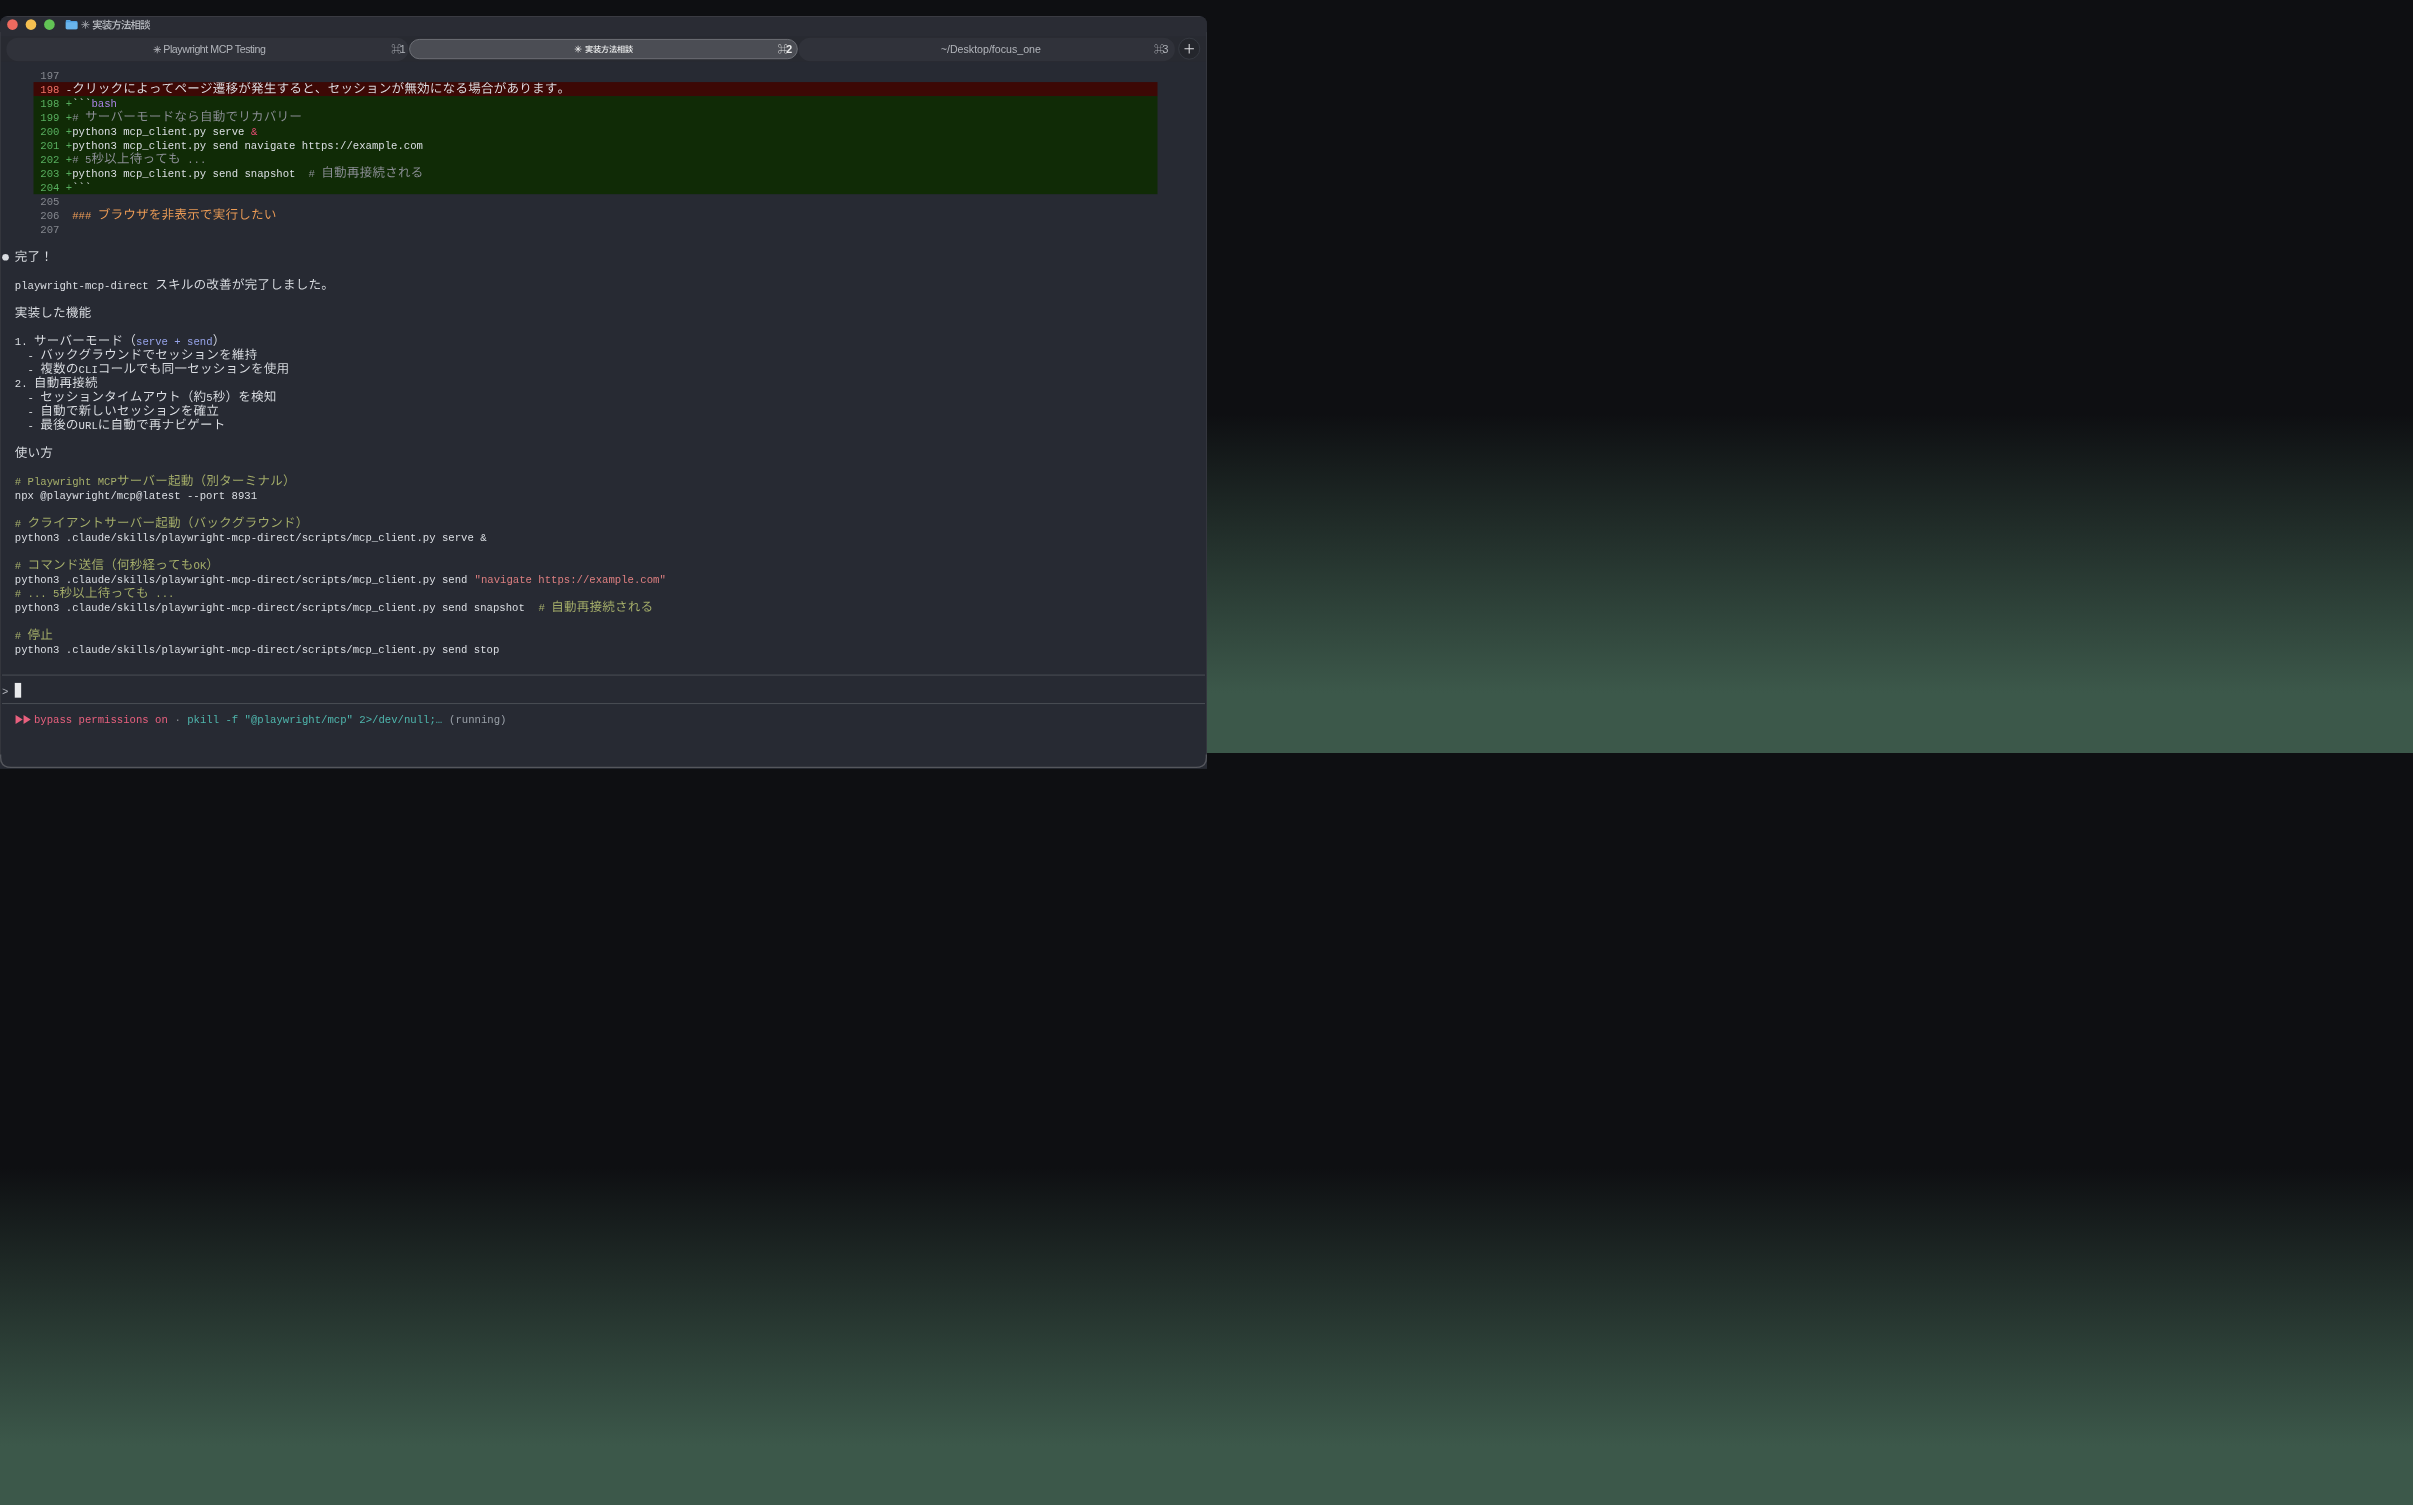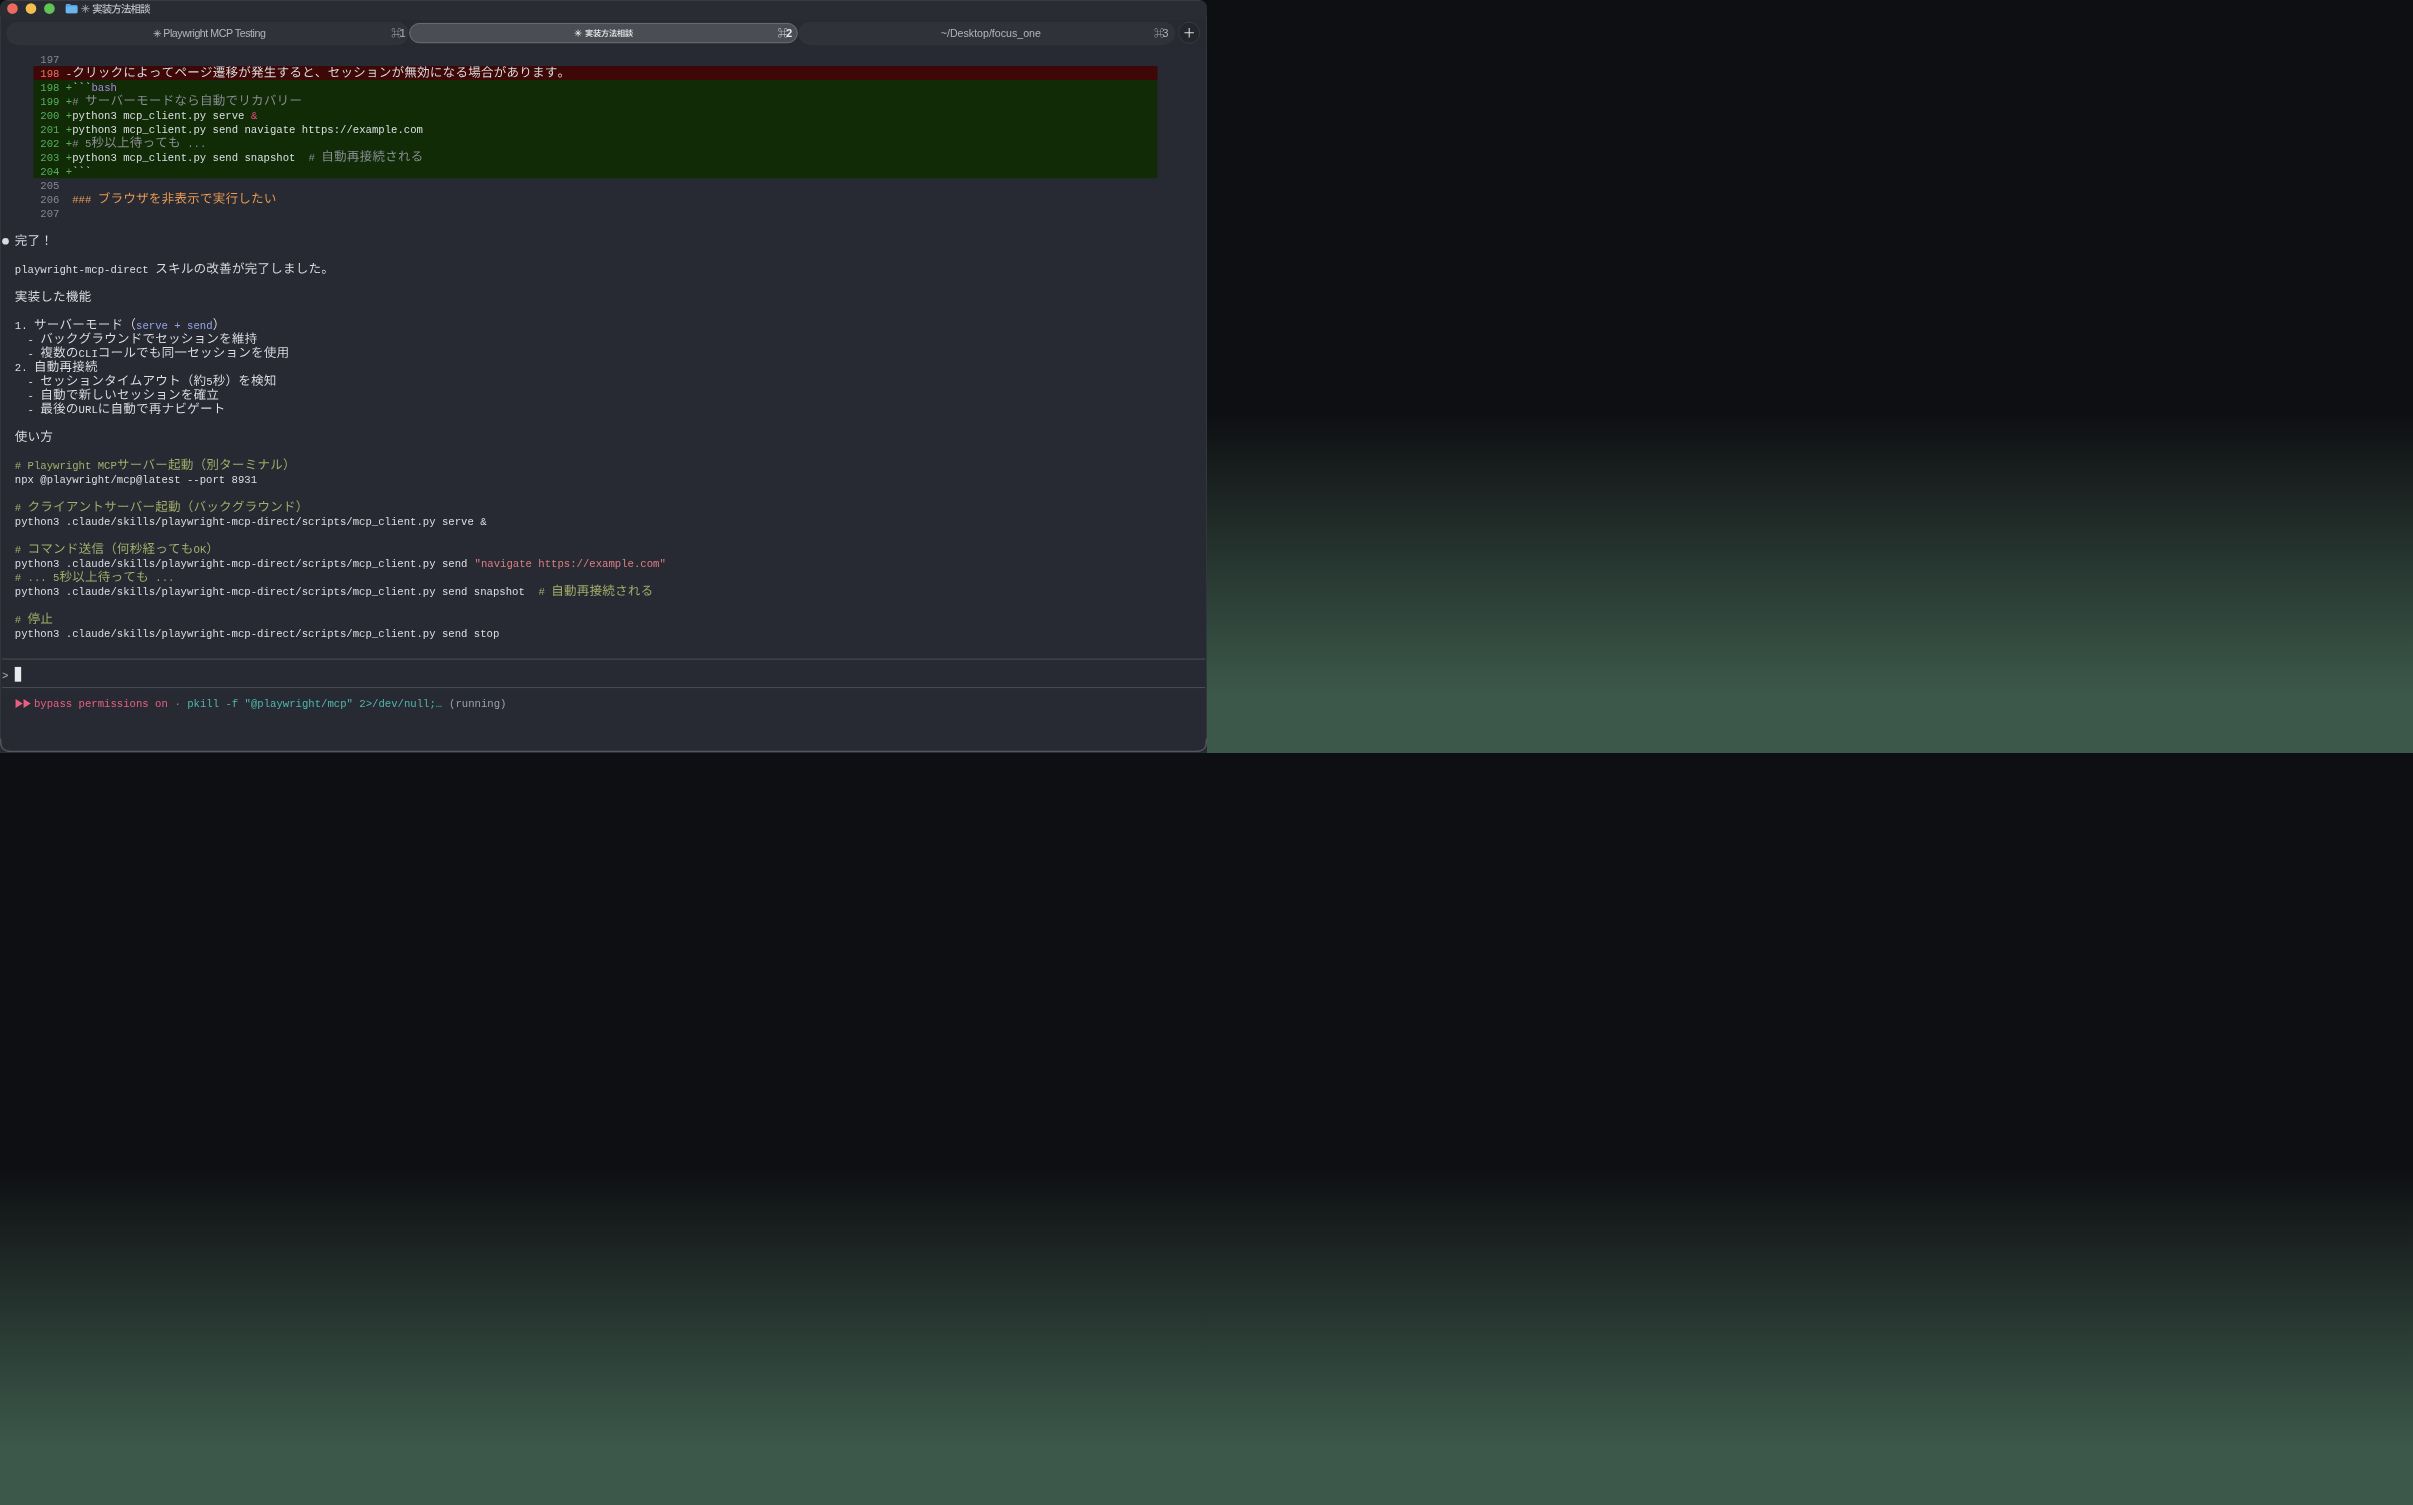--- a/index.html
+++ b/index.html
@@ -1,15 +1,15 @@
 <!DOCTYPE html>
 <html style="font-size:12.8px"><head><meta charset="utf-8"><style>
 html,body{margin:0;padding:0;width:1207px;height:753px;overflow:hidden;
 background:linear-gradient(180deg,#0e0f12 0%,#0e0f12 55%,#3c584a 92%)}
-#w{position:absolute;left:0;top:0;width:1207px;height:900px;border-radius:8px 8px 10.4px 10.4px;overflow:hidden}
+#w{position:absolute;left:0;top:16px;width:1207px;height:900px;border-radius:8px 8px 10.4px 10.4px;overflow:hidden}
 svg{display:block}
 text{font-family:"Liberation Mono",monospace;font-size:13.329px}
 .s{font-family:"Liberation Sans",sans-serif}
 </style></head><body>
 <div id="w">
 <svg width="1207" height="753" viewBox="0 0 1512 943">
 <defs>
         <g id="star8" stroke-linecap="round" fill="none">
           <line x1="0" y1="0" x2="1.000" y2="0.000" stroke-width="0.25"></line>
           <line x1="0" y1="0" x2="0.707" y2="0.707" stroke-width="0.25"></line>

